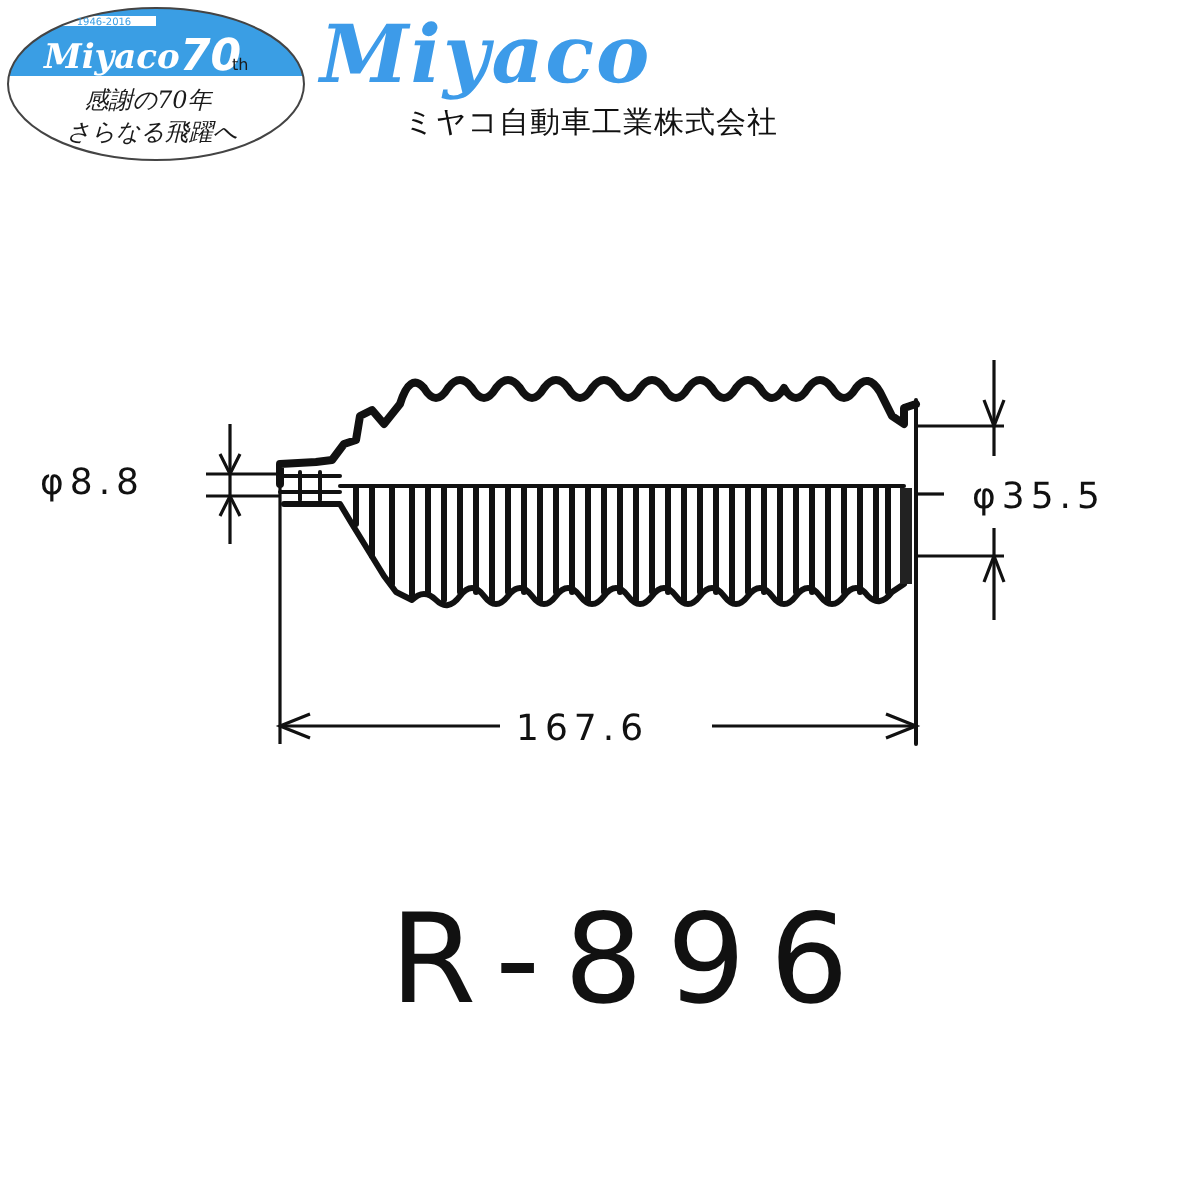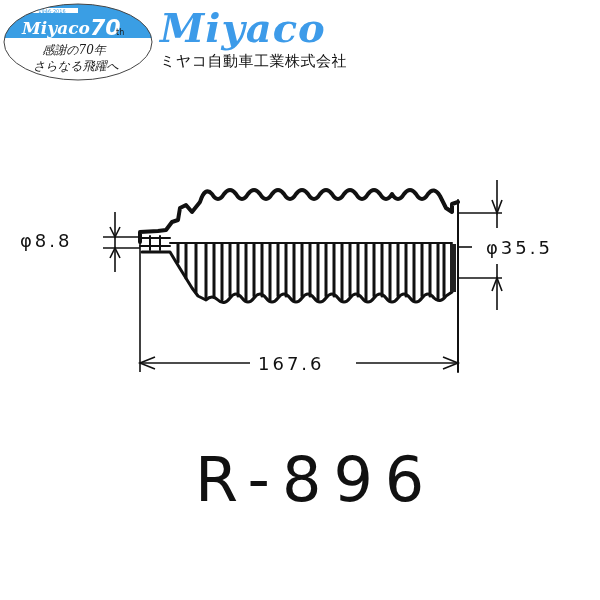--- a/index.html
+++ b/index.html
@@ -1,20 +1,20 @@
 <!DOCTYPE html>
 <html><head>
 <meta charset="utf-8">
 <style>
   html, body { margin:0; padding:0; background:#ffffff; }
   body { width:600px; height:600px; position:relative; overflow:hidden; font-family:"DejaVu Sans", sans-serif; }
   .badge { position:absolute; left:2px; top:2px; width:152px; height:80px; }
   .brand { position:absolute; left:160px; top:6px; }
   .brand-name { font-family:"DejaVu Serif", serif; font-weight:bold; font-style:italic; font-size:40px; color:#3d9be9; letter-spacing:1px; line-height:44px; }
-  .brand-sub { font-family:"DejaVu Sans", sans-serif; font-size:15px; color:#111; margin-top:2px; letter-spacing:0.5px; }
+  .brand-sub { font-family:"DejaVu Sans", sans-serif; font-size:15px; color:#111; margin-top:2px; letter-spacing:0.5px;margin-left:42px; }
   .drawing { position:absolute; left:0; top:170px; width:600px; height:220px; }
   .part-no { position:absolute; left:195px; top:440px; font-family:"DejaVu Sans", sans-serif; font-size:62px; color:#111; letter-spacing:12px; line-height:80px; }
 </style>
 </head>
 <body>
 
 <div class="badge">
   <svg width="152" height="80" viewBox="0 0 152 80">
     <defs>
       <clipPath id="ov">

